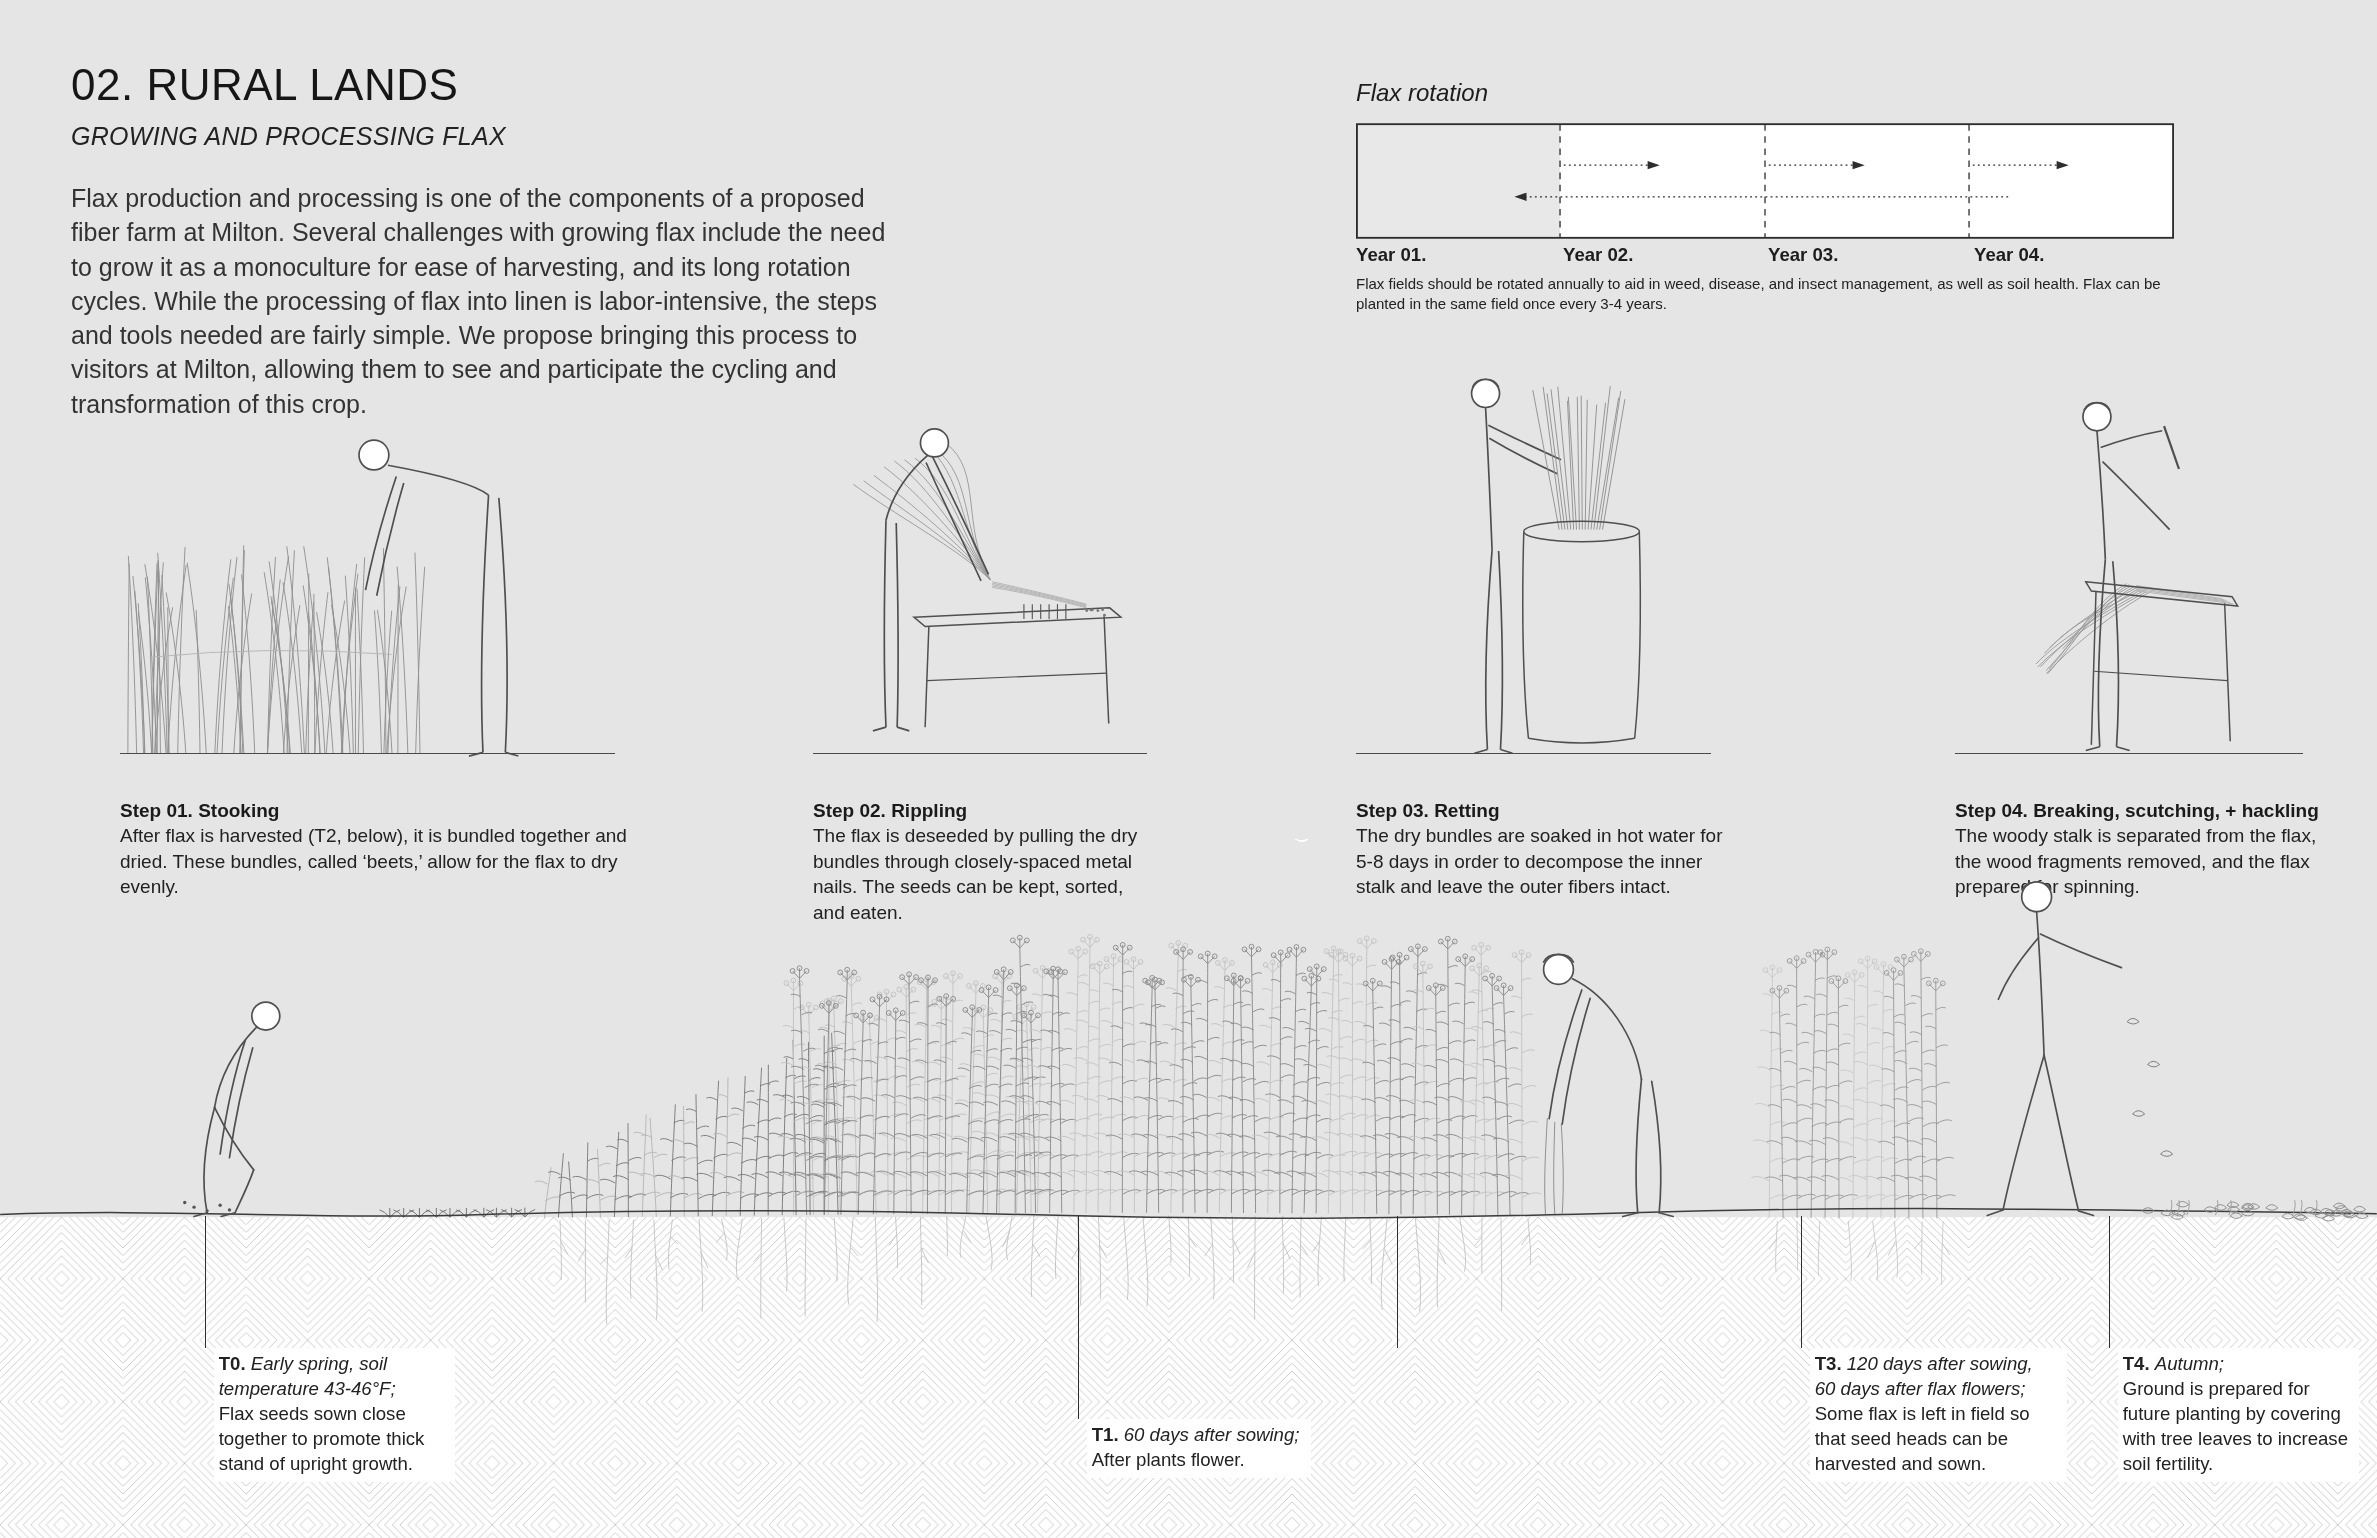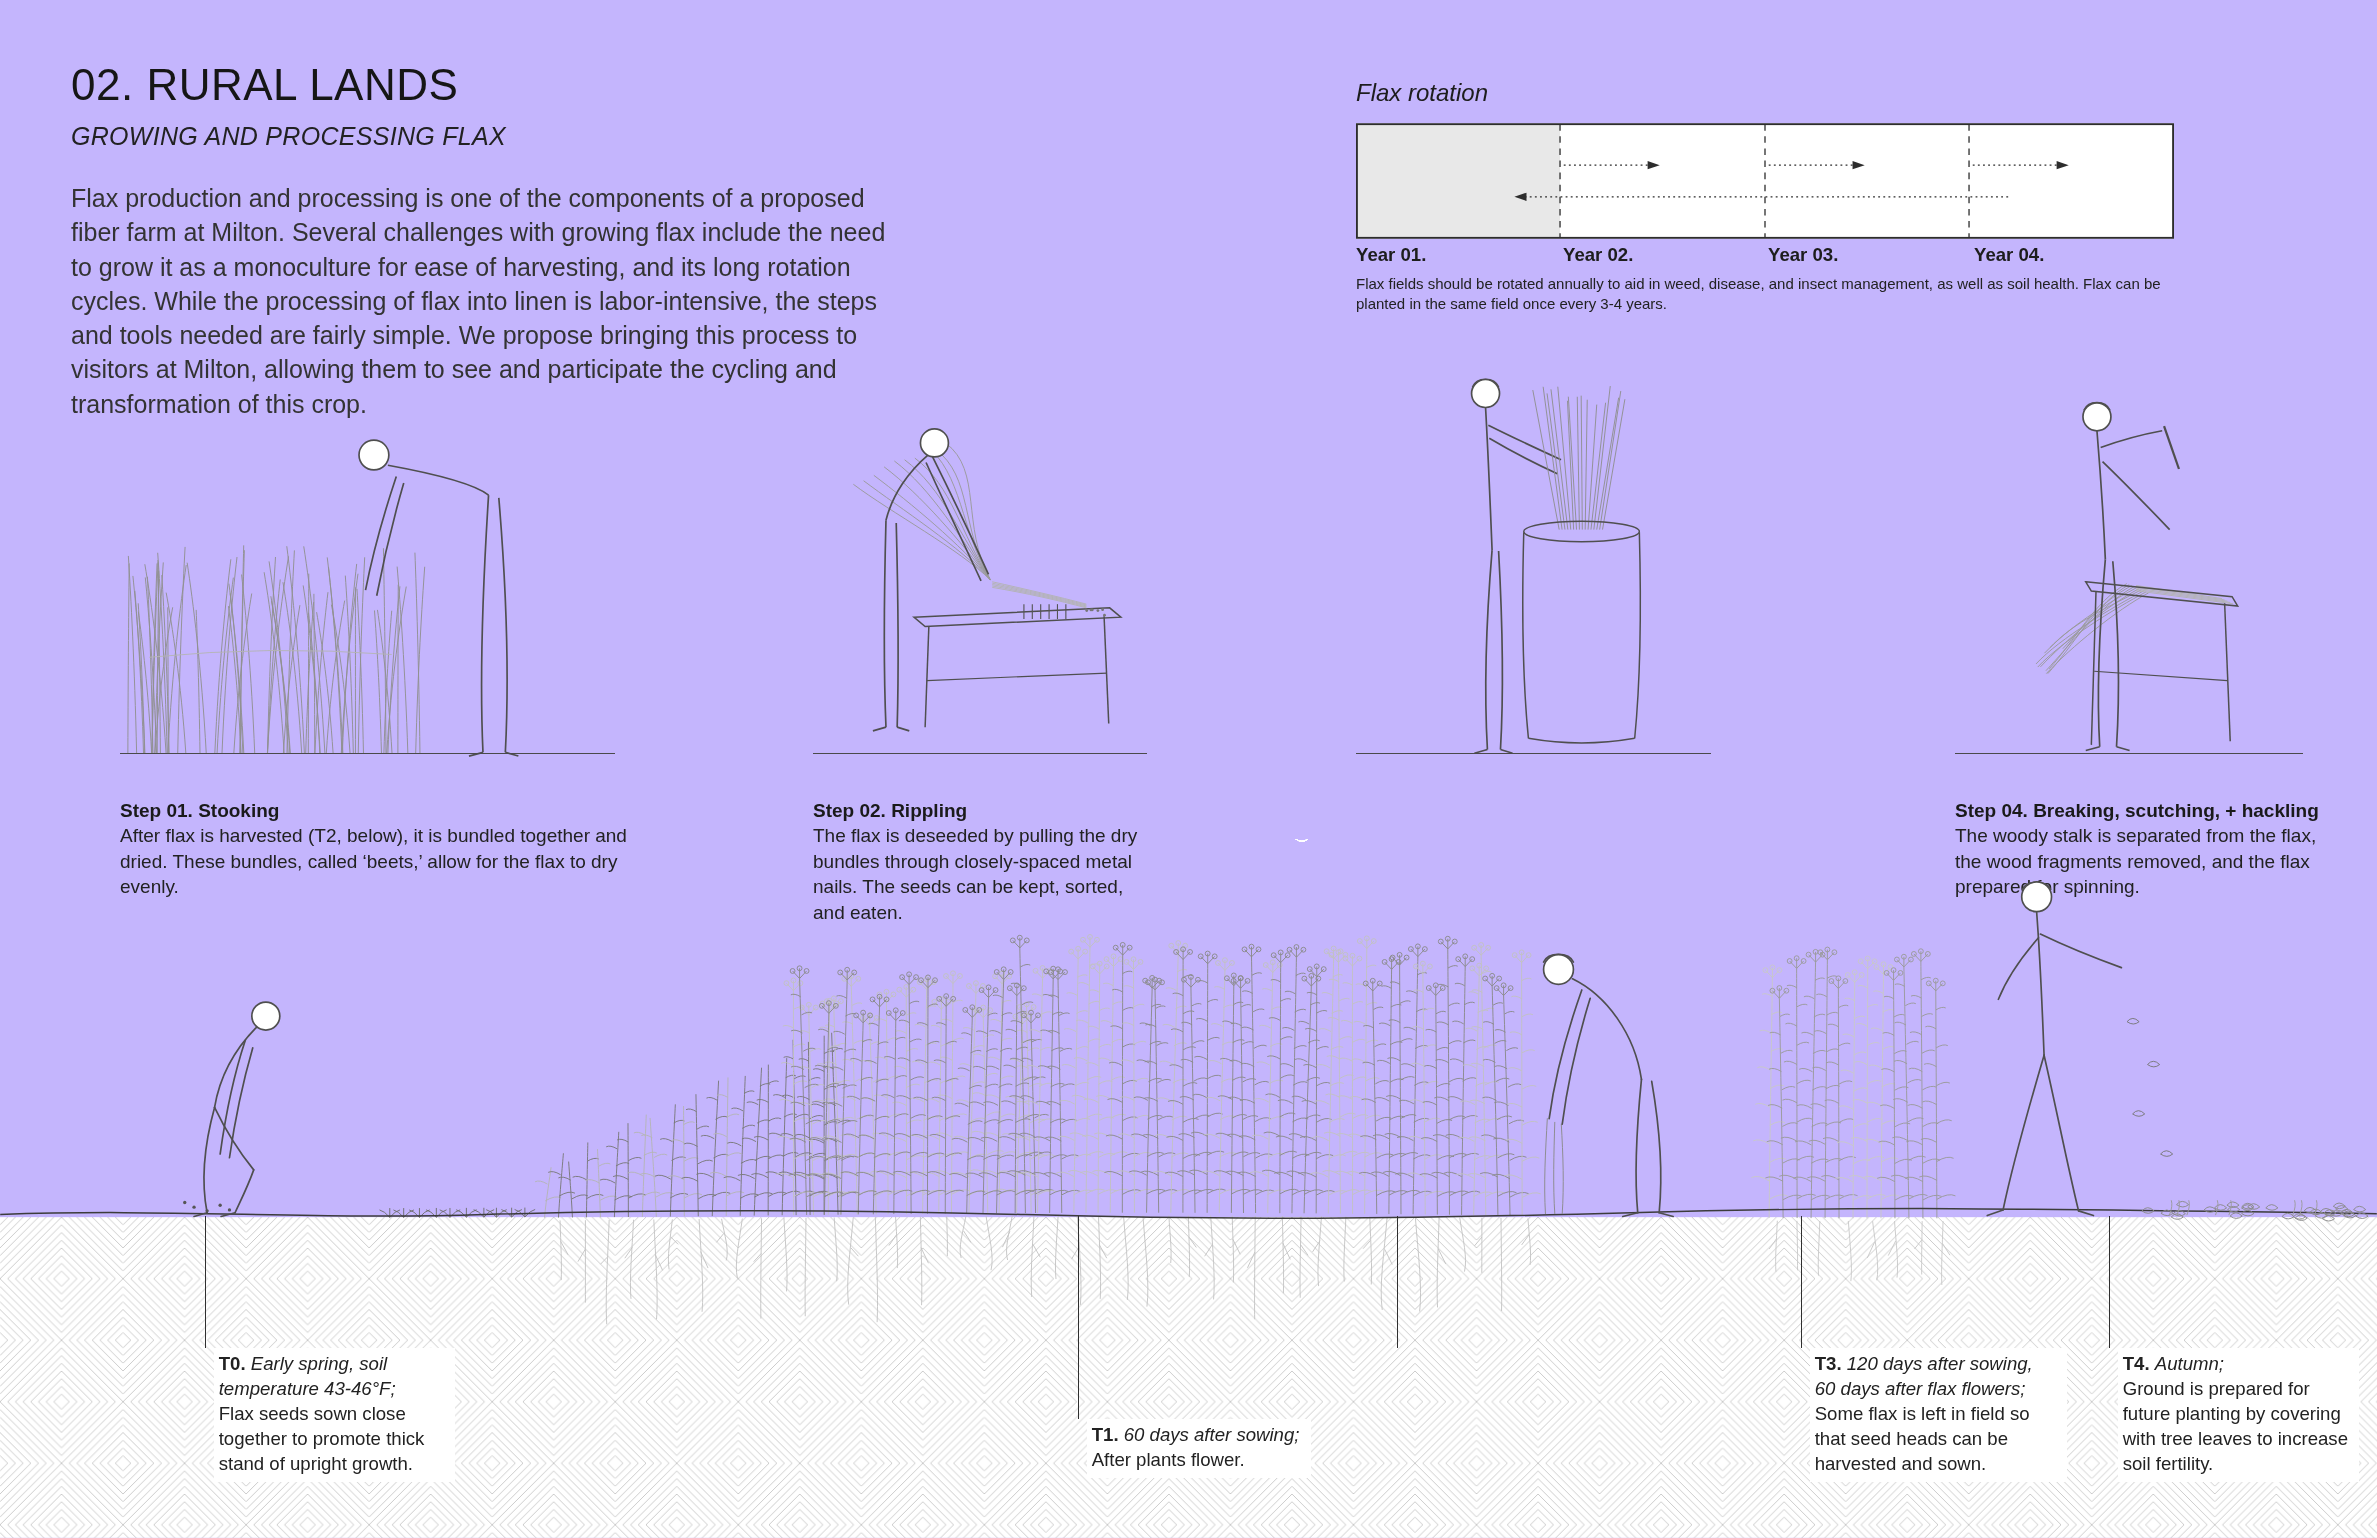--- a/index.html
+++ b/index.html
@@ -1,17 +1,17 @@
 <!DOCTYPE html>
 <html style="font-size:15px"><head>
 <meta charset="utf-8">
 <style>
   *{margin:0;padding:0;box-sizing:border-box}
   html,body{background:#fff}
-  #board{position:relative;width:2377px;height:1538px;background:#c4b5fd;overflow:hidden;
+  #board{position:relative;width:2377px;height:1538px;background:#e5e5e5;overflow:hidden;
          font-family:"Liberation Sans","DejaVu Sans",sans-serif;color:#2b2b2b}
   .abs{position:absolute}
   .h1{font-size:44px;font-weight:500;letter-spacing:0.5px;color:#161616}
   .h2{font-size:25px;font-style:italic;font-weight:400;letter-spacing:0.3px;color:#222}
   .intro{font-size:25px;line-height:1.37;color:#333;width:825px}
   .rot-title{font-style:italic;font-size:24px;color:#1d1d1d}
   .yr{position:absolute;font-weight:700;font-size:18.6px;color:#1d1d1d}
   .rot-caption{font-size:15px;line-height:1.36;width:820px;color:#222}
   .rule{position:absolute;height:1.4px;background:#4a4a4a}
   .cap{position:absolute;font-size:19px;line-height:1.34;color:#222}
@@ -265,20 +265,24 @@
   <div class="rule" style="left:1356px;top:753px;width:355px"></div>
   <div class="rule" style="left:1955px;top:753px;width:348px"></div>
 
   <div class="cap" style="left:120px;top:798px;width:527px">
     <h3>Step 01. Stooking</h3>
     <p>After flax is harvested (T2, below), it is bundled together and dried. These bundles, called ‘beets,’ allow for the flax to dry evenly.</p>
   </div>
   <div class="cap" style="left:813px;top:798px;width:347px">
     <h3>Step 02. Rippling</h3>
     <p>The flax is deseeded by pulling the dry bundles through closely-spaced metal nails. The seeds can be kept, sorted, and eaten.</p>
+  </div>
+  <div class="cap" style="left:1356px;top:798px;width:387px">
+    <h3>Step 03. Retting</h3>
+    <p>The dry bundles are soaked in hot water for 5-8 days in order to decompose the inner stalk and leave the outer fibers intact.</p>
   </div>
   <div class="cap" style="left:1955px;top:798px;width:392px">
     <h3>Step 04. Breaking, scutching, + hackling</h3>
     <p>The woody stalk is separated from the flax, the wood fragments removed, and the flax prepared for spinning.</p>
   </div>
 
   <svg class="abs" style="left:0;top:1217px" width="2377" height="321" viewBox="0 0 2550 344">
     <defs>
       <pattern id="bw" width="132" height="132" patternUnits="userSpaceOnUse">
         <rect width="132" height="132" fill="#ffffff"></rect>

